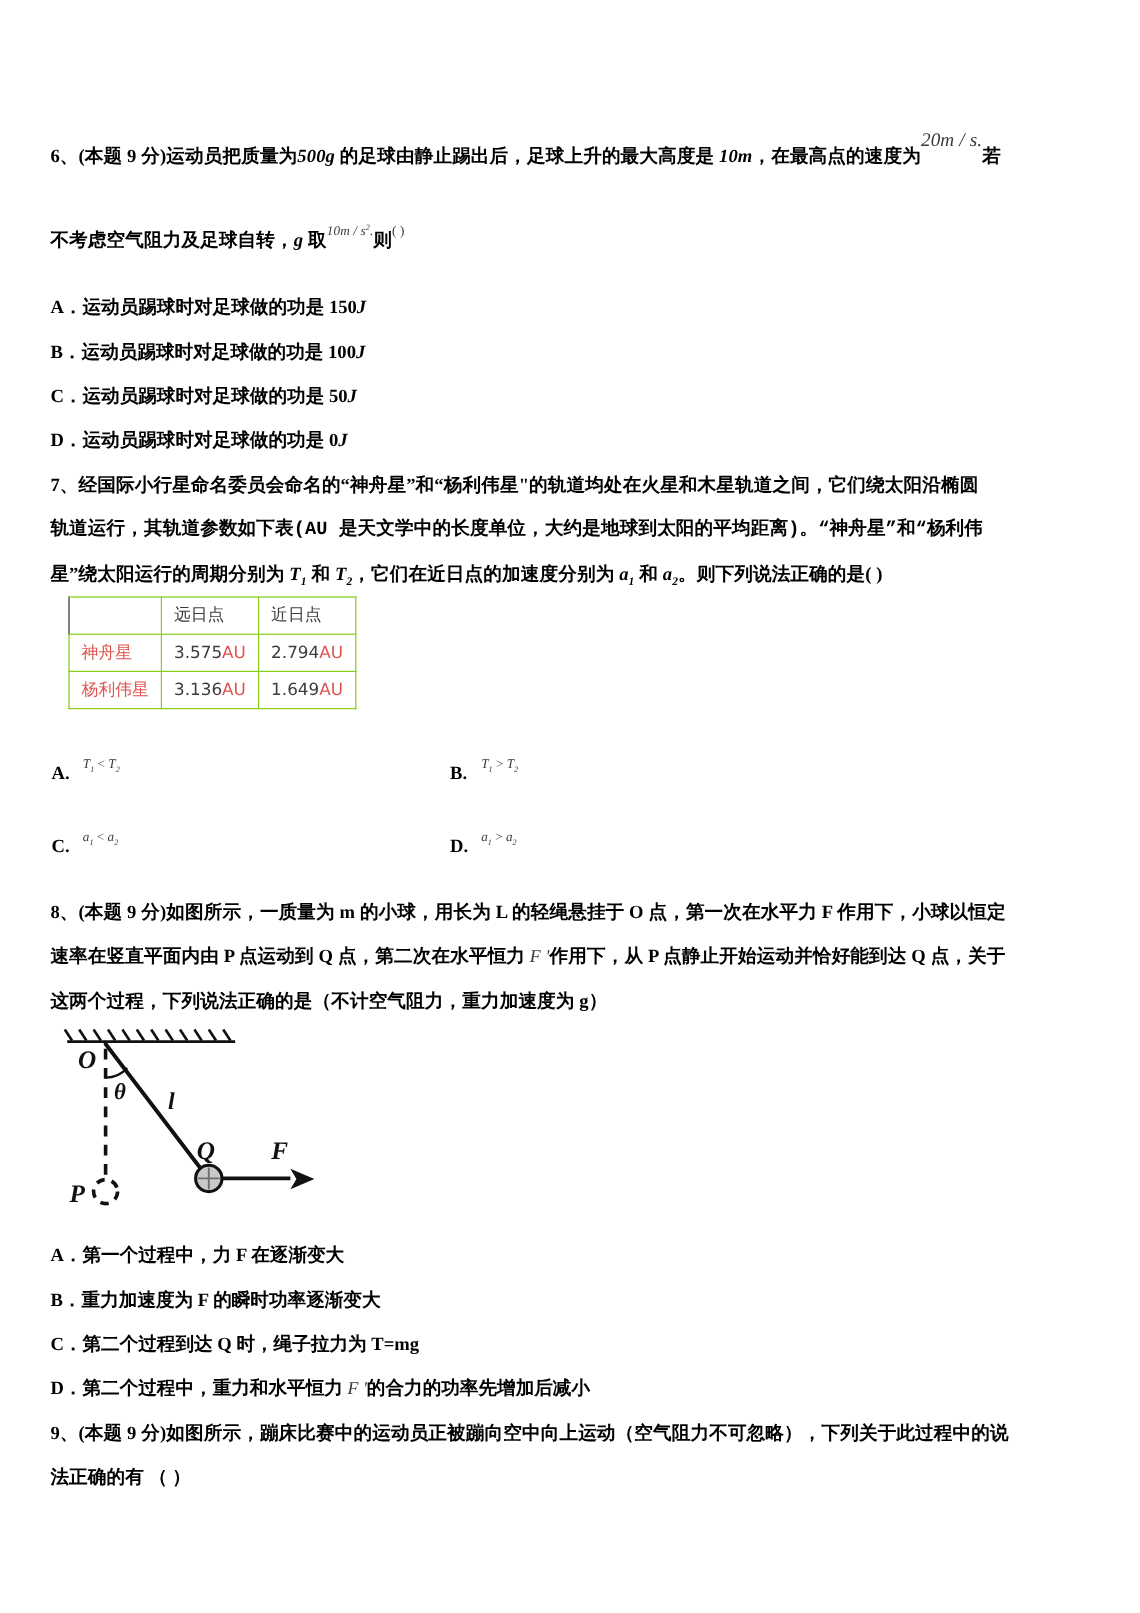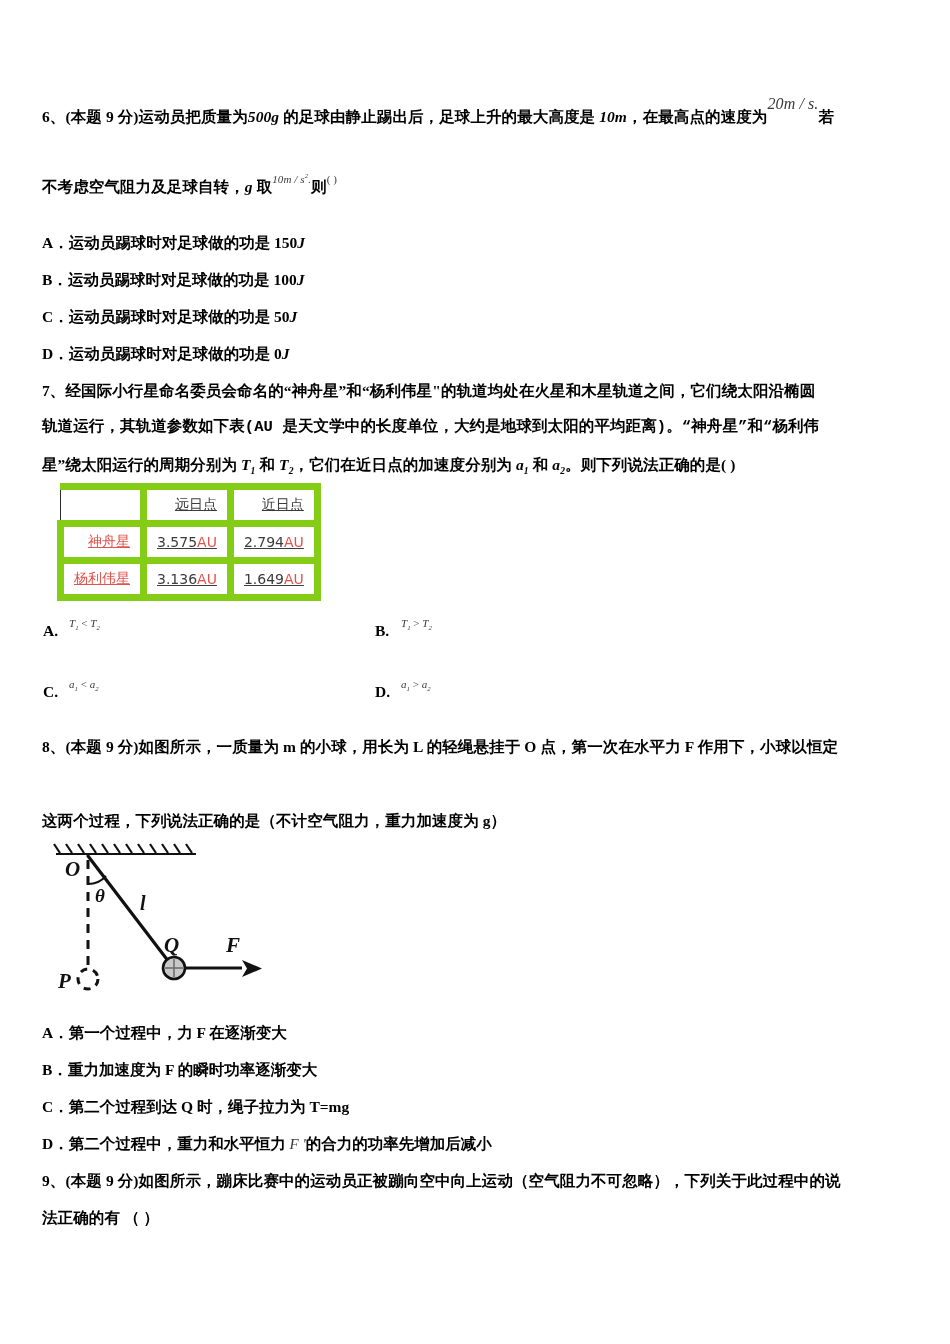--- a/index.html
+++ b/index.html
@@ -10,21 +10,21 @@
   body {
     width: 950px;
     height: 1344px;
     position: relative;
     font-family: "Liberation Serif", "DejaVu Serif", serif;
     color: #000000;
     overflow: hidden;
   }
   .page {
     position: absolute;
-    left: 0; top: 0;
+    left: 0; top: 14px;
     width: 950px;
     height: 1079px;
   }
 
   
   .qline {
     position: absolute;
     font-size: 15.5px;
     font-weight: bold;
     letter-spacing: 0.1px;
@@ -76,27 +76,26 @@
   .orbit-table {
     position: absolute;
     left: 57px;
     top: 483px;
     border-collapse: collapse;
     font-family: "DejaVu Sans", "Liberation Sans", sans-serif;
     font-size: 14px;
     background: #ffffff;
   }
   .orbit-table td, .orbit-table th {
-    border: 7px solid #84cc16;
+    border: 1px solid #84cc16;
     padding: 6px 10px;
-    text-align: right;
+    text-align: left;
     font-weight: normal;
     height: 22px;
     box-sizing: border-box;
-    text-decoration: underline;
   }
   .orbit-table .corner { border-left: 1px solid #2b2b2b; }
   .orbit-table .hcell {
     color: #3c3c3c;
     min-width: 78px;
   }
   .orbit-table .rowlab {
     color: #e0534e;
     min-width: 62px;
   }
@@ -181,20 +180,23 @@
   <div class="opt" style="left:43px; top:683px;">
     <span class="lbl">C.</span><span class="mathi raise-sm"><span>a</span><span class="sub">1</span> <span style="font-style:normal;">&lt;</span> <span>a</span><span class="sub">2</span></span>
   </div>
   <div class="opt" style="left:375px; top:683px;">
     <span class="lbl">D.</span><span class="mathi raise-sm"><span>a</span><span class="sub">1</span> <span style="font-style:normal;">&gt;</span> <span>a</span><span class="sub">2</span></span>
   </div>
 
   <div class="qline" style="left:42px; top:738px;">
     <span>8、</span><span>(本题 9 分)</span><span>如图所示，一质量为 m 的小球，用长为 L 的轻绳悬挂于 O 点，第一次在水平力 F 作用下，小球以恒定</span>
   </div>
+  <div class="qline" style="left:42px; top:775px;">
+    <span>速率在竖直平面内由 P 点运动到 Q 点，第二次在水平恒力 </span><span class="mathi" style="font-size:15px;">F '</span><span>作用下，从 P 点静止开始运动并恰好能到达 Q 点，关于</span>
+  </div>
   <div class="qline" style="left:42px; top:812px;">
     <span>这两个过程，下列说法正确的是（不计空气阻力，重力加速度为 g）</span>
   </div>
 
   <div class="figure8">
     <svg width="240" height="175" viewBox="0 0 240 175" xmlns="http://www.w3.org/2000/svg">
 
       <g stroke="#111111" stroke-width="2.2">
         <line x1="10" y1="14" x2="150" y2="14"></line>
         <line x1="14" y1="13" x2="8" y2="4"></line>

